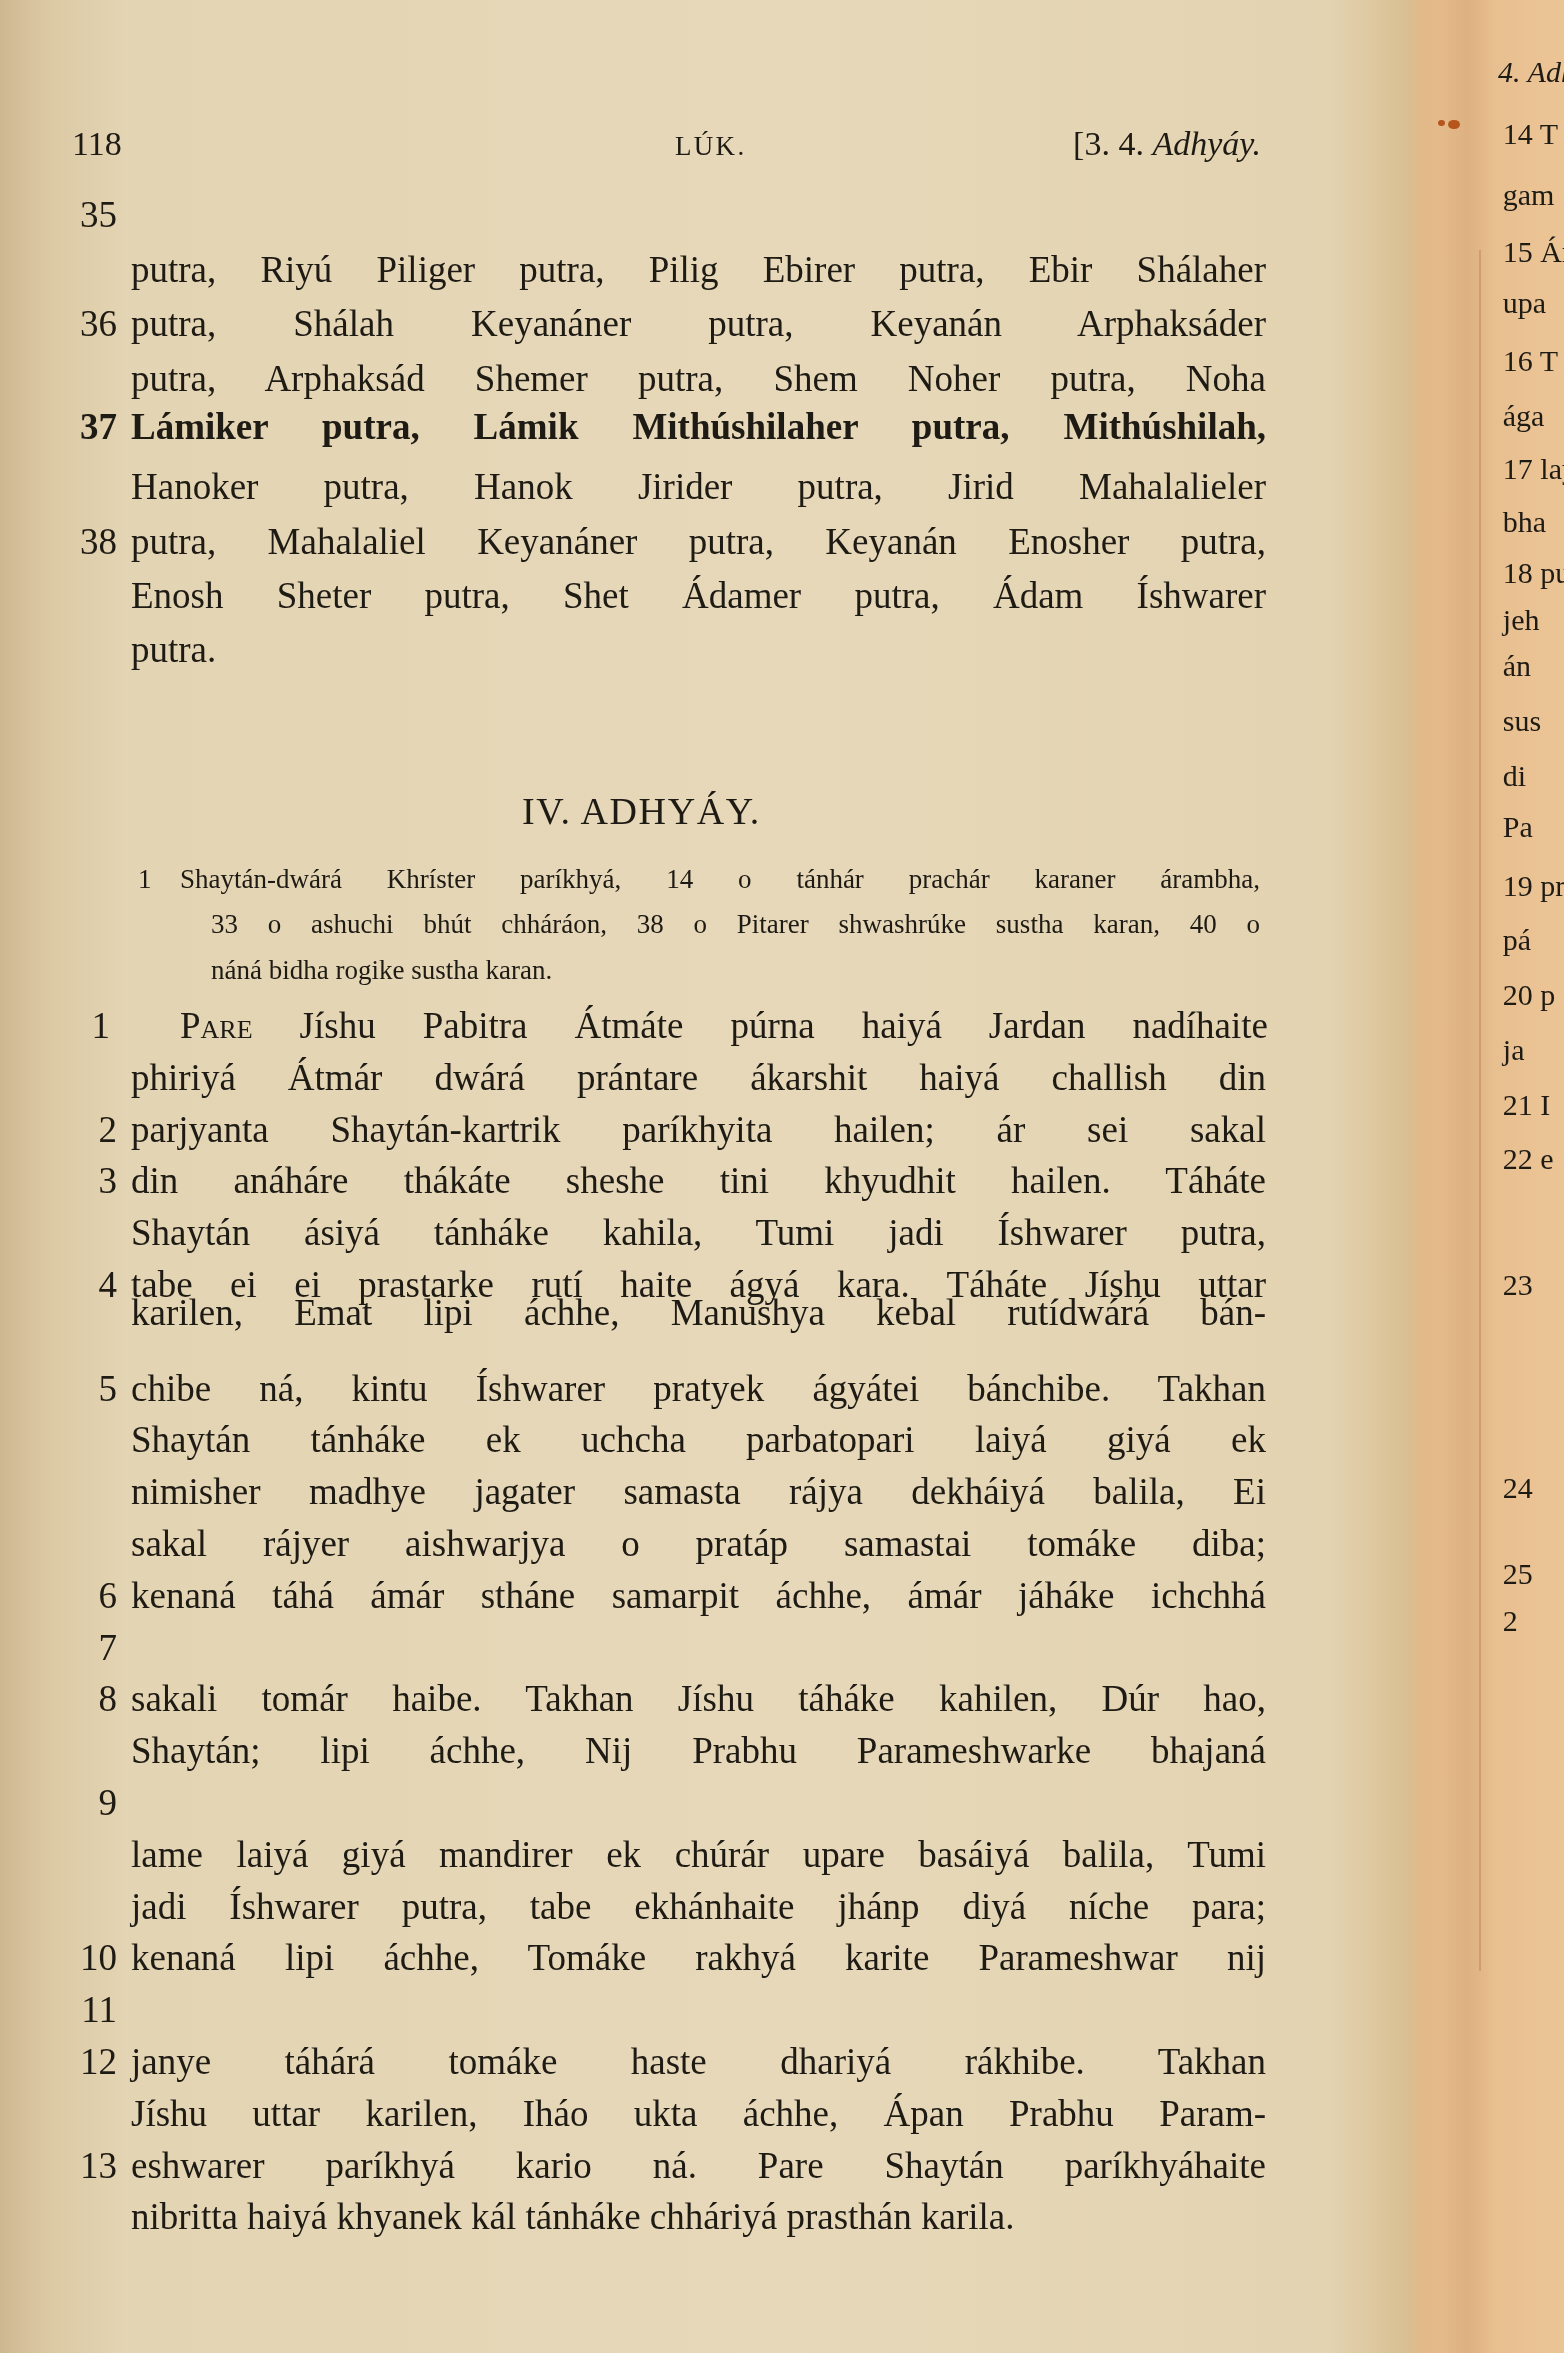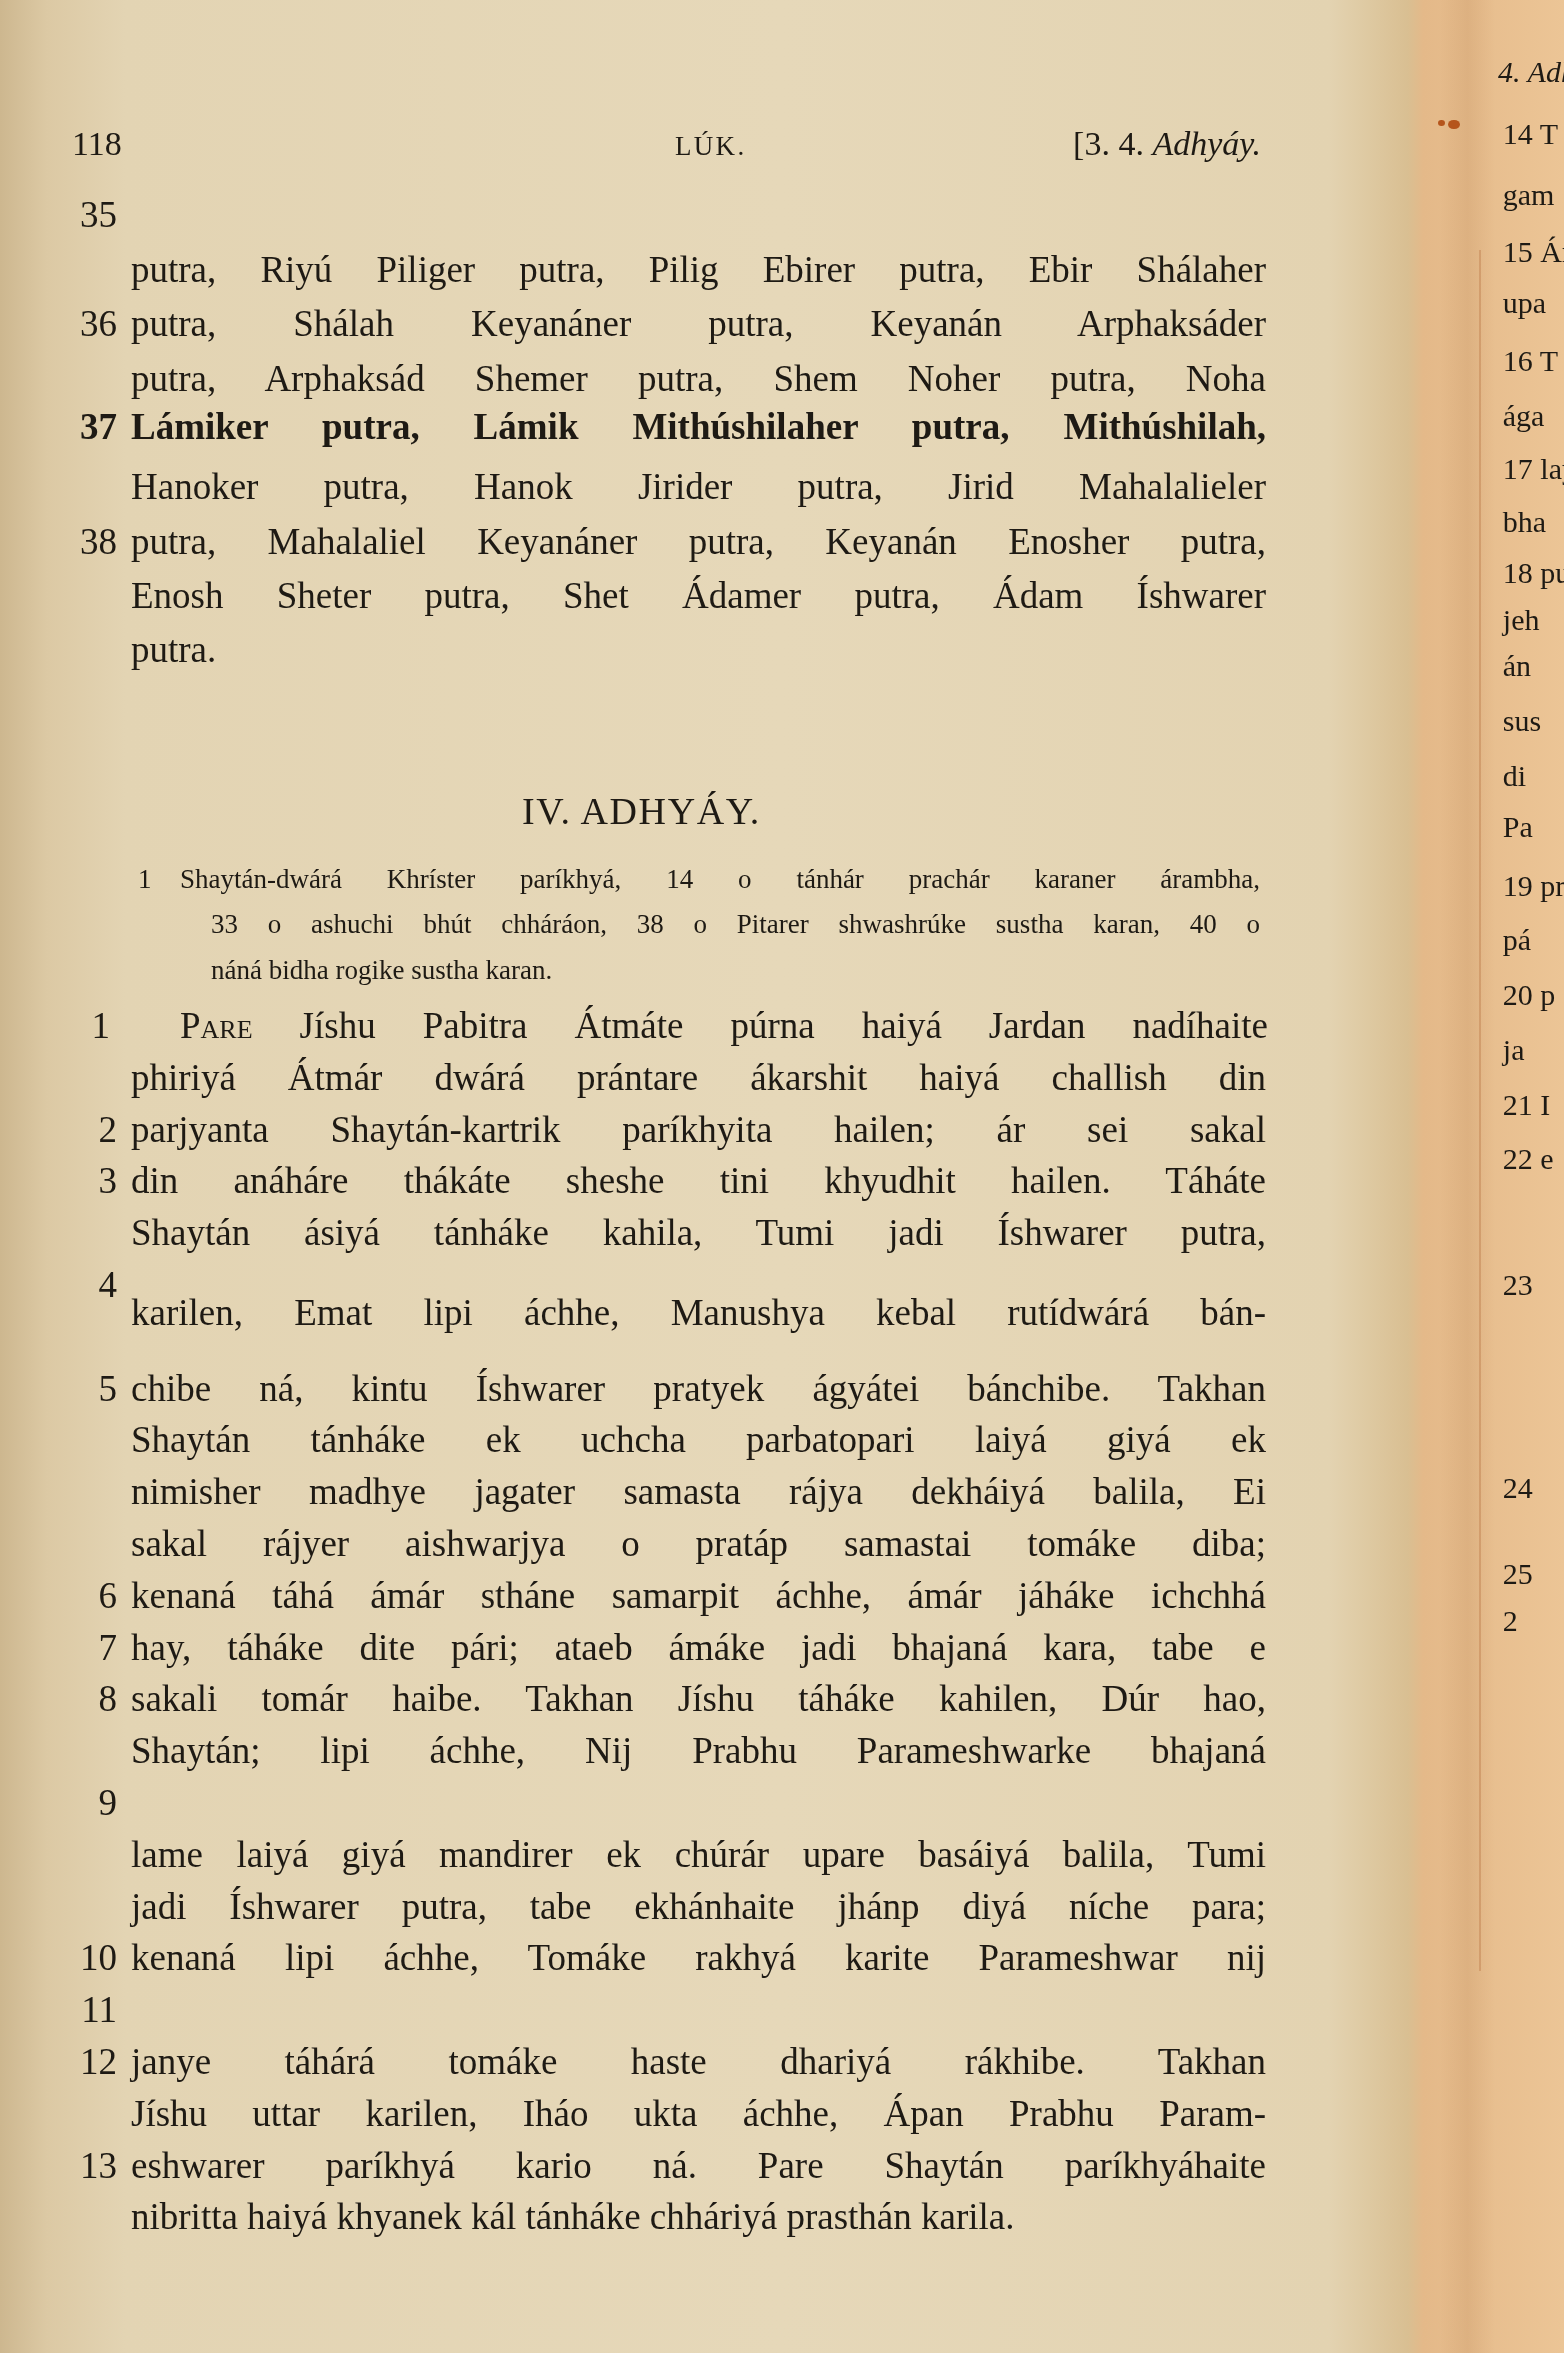--- a/index.html
+++ b/index.html
@@ -133,20 +133,21 @@
       <div class="line" style="top: 1155px;">
         <span class="num">3</span>
         <span class="txt">din anáháre thákáte sheshe tini khyudhit hailen. Táháte</span>
       </div>
       <div class="line" style="top: 1207px;">
         <span class="num"></span>
         <span class="txt">Shaytán ásiyá tánháke kahila, Tumi jadi Íshwarer putra,</span>
       </div>
       <div class="line" style="top: 1259px;">
         <span class="num">4</span>
+        <span class="txt">tabe ei ei prastarke rutí haite ágyá kara. Táháte Jíshu uttar</span>
       </div>
       <div class="line" style="top: 1287px; padding-left: 12px;">
         <span class="num"></span>
         <span class="txt">karilen, Emat lipi áchhe, Manushya kebal rutídwárá bán-</span>
       </div>
       <div class="line" style="top: 1363px;">
         <span class="num">5</span>
         <span class="txt">chibe ná, kintu Íshwarer pratyek ágyátei bánchibe. Takhan</span>
       </div>
       <div class="line" style="top: 1414px;">
@@ -160,21 +161,20 @@
       <div class="line" style="top: 1518px;">
         <span class="num"></span>
         <span class="txt">sakal rájyer aishwarjya o pratáp samastai tomáke diba;</span>
       </div>
       <div class="line" style="top: 1570px;">
         <span class="num">6</span>
         <span class="txt">kenaná táhá ámár stháne samarpit áchhe, ámár jáháke ichchhá</span>
       </div>
       <div class="line" style="top: 1622px;">
         <span class="num">7</span>
-        <span class="txt">hay, táháke dite pári; ataeb ámáke jadi bhajaná kara, tabe e</span>
       </div>
       <div class="line" style="top: 1673px;">
         <span class="num">8</span>
         <span class="txt">sakali tomár haibe. Takhan Jíshu táháke kahilen, Dúr hao,</span>
       </div>
       <div class="line" style="top: 1725px;">
         <span class="num"></span>
         <span class="txt">Shaytán; lipi áchhe, Nij Prabhu Parameshwarke bhajaná</span>
       </div>
       <div class="line" style="top: 1777px;">

